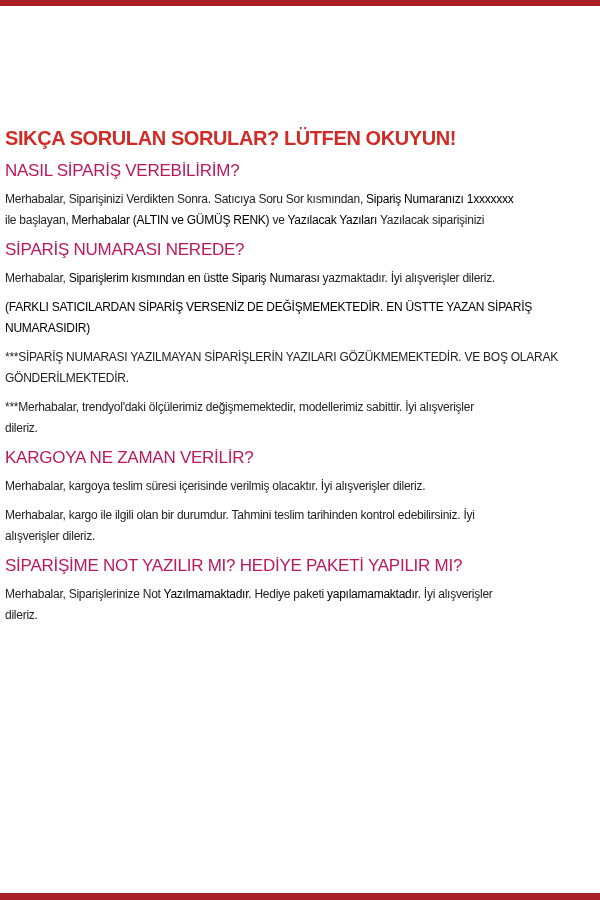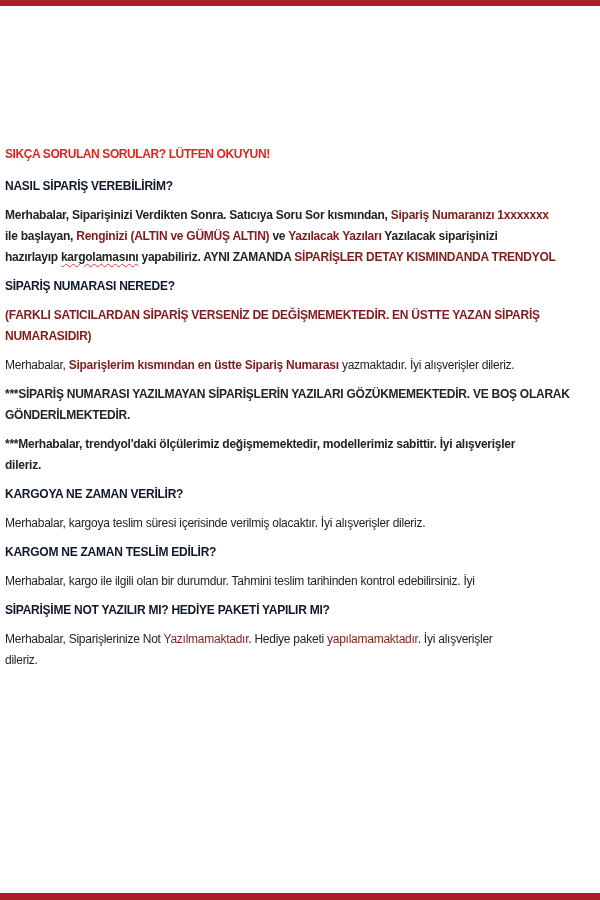--- a/index.html
+++ b/index.html
@@ -21,45 +21,45 @@
   .edge-bar.bottom { bottom: 0; height: 7px; }
   .content {
     position: absolute;
     top: 6px;
     left: 0;
     width: 600px;
     padding: 120px 6px 0 5px;
     box-sizing: border-box;
   }
   .doc-title {
-    font-size: 12px;
+    font-size: 20px;
     font-weight: bold;
     line-height: 24px;
     letter-spacing: -0.4px;
     color: #d12b26;
-    margin: 16px 0 10px 0;
+    margin: 0 0 10px 0;
     white-space: nowrap;
   }
   .block { margin: 0 0 8px 0; }
   .tline {
     display: block;
     white-space: nowrap;
     font-size: 12px;
     line-height: 21px;
     letter-spacing: -0.25px;
     color: #232323;
   }
   .tline.heading {
-    font-size: 12px;
-    font-weight: bold;
-    color: #0f172a;
+    font-size: 17px;
+    font-weight: normal;
+    color: #be185d;
   }
-  .seg.red { color: #7f1d1d; }
+  .seg.red { color: #000000; }
   .seg.black { color: #232323; }
-  .seg.b { font-weight: bold; margin-top: 32px; }
+  .seg.b { font-weight: normal; margin-top: 32px; }
   .seg.wavy {
     text-decoration: underline;
     text-decoration-style: wavy;
     text-decoration-color: #e03a3a;
     text-decoration-thickness: 1px;
     text-underline-offset: 2px;
   }
 </style>
 </head>
 <body>
@@ -67,52 +67,49 @@
 <div class="edge-bar top"></div>
 
 <div class="content">
   <h1 class="doc-title">SIKÇA SORULAN SORULAR? LÜTFEN OKUYUN!</h1>
   <div id="blocks">
       <div class="block">
         <span class="tline heading">NASIL SİPARİŞ VEREBİLİRİM?</span>
       </div>
       <div class="block">
         <span class="tline"><span class="seg black b">Merhabalar, Siparişinizi Verdikten Sonra. Satıcıya Soru Sor kısmından, </span><span class="seg red b">Sipariş Numaranızı 1xxxxxxx</span></span>
-        <span class="tline"><span class="seg black b">ile başlayan, </span><span class="seg red b">Renginizi (ALTIN ve GÜMÜŞ ALTIN)</span><span class="seg black b"> ve </span><span class="seg red b">Yazılacak Yazıları</span><span class="seg black b"> Yazılacak siparişinizi</span></span>
-        <span class="tline"><span class="seg black b">hazırlayıp </span><span class="seg black b wavy">kargolamasını</span><span class="seg black b"> yapabiliriz. AYNI ZAMANDA </span><span class="seg red b">SİPARİŞLER DETAY KISMINDANDA TRENDYOL</span></span>
+        <span class="tline"><span class="seg black b">ile başlayan, </span><span class="seg red b">Merhabalar (ALTIN ve GÜMÜŞ RENK)</span><span class="seg black b"> ve </span><span class="seg red b">Yazılacak Yazıları</span><span class="seg black b"> Yazılacak siparişinizi</span></span>
       </div>
       <div class="block">
         <span class="tline heading">SİPARİŞ NUMARASI NEREDE?</span>
       </div>
       <div class="block">
+        <span class="tline"><span class="seg black">Merhabalar, </span><span class="seg red b">Siparişlerim kısmından en üstte Sipariş Numarası</span><span class="seg black"> yazmaktadır. İyi alışverişler dileriz.</span></span>
+      </div>
+      <div class="block">
         <span class="tline"><span class="seg red b">(FARKLI SATICILARDAN SİPARİŞ VERSENİZ DE DEĞİŞMEMEKTEDİR. EN ÜSTTE YAZAN SİPARİŞ</span></span>
         <span class="tline"><span class="seg red b">NUMARASIDIR)</span></span>
-      </div>
-      <div class="block">
-        <span class="tline"><span class="seg black">Merhabalar, </span><span class="seg red b">Siparişlerim kısmından en üstte Sipariş Numarası</span><span class="seg black"> yazmaktadır. İyi alışverişler dileriz.</span></span>
       </div>
       <div class="block">
         <span class="tline"><span class="seg black b">***SİPARİŞ NUMARASI YAZILMAYAN SİPARİŞLERİN YAZILARI GÖZÜKMEMEKTEDİR. VE BOŞ OLARAK</span></span>
         <span class="tline"><span class="seg black b">GÖNDERİLMEKTEDİR.</span></span>
       </div>
       <div class="block">
         <span class="tline"><span class="seg black b">***Merhabalar, trendyol'daki ölçülerimiz değişmemektedir, modellerimiz sabittir. İyi alışverişler</span></span>
         <span class="tline"><span class="seg black b">dileriz.</span></span>
       </div>
       <div class="block">
         <span class="tline heading">KARGOYA NE ZAMAN VERİLİR?</span>
       </div>
       <div class="block">
         <span class="tline"><span class="seg black">Merhabalar, kargoya teslim süresi içerisinde verilmiş olacaktır. İyi alışverişler dileriz.</span></span>
       </div>
       <div class="block">
-        <span class="tline heading">KARGOM NE ZAMAN TESLİM EDİLİR?</span>
-      </div>
-      <div class="block">
         <span class="tline"><span class="seg black">Merhabalar, kargo ile ilgili olan bir durumdur. Tahmini teslim tarihinden kontrol edebilirsiniz. İyi</span></span>
+        <span class="tline"><span class="seg black">alışverişler dileriz.</span></span>
       </div>
       <div class="block">
         <span class="tline heading">SİPARİŞİME NOT YAZILIR MI? HEDİYE PAKETİ YAPILIR MI?</span>
       </div>
       <div class="block">
         <span class="tline"><span class="seg black">Merhabalar, Siparişlerinize Not </span><span class="seg red">Yazılmamaktadır</span><span class="seg black">. Hediye paketi </span><span class="seg red">yapılamamaktadır</span><span class="seg black">. İyi alışverişler</span></span>
         <span class="tline"><span class="seg black">dileriz.</span></span>
       </div>
     </div>
 </div>

